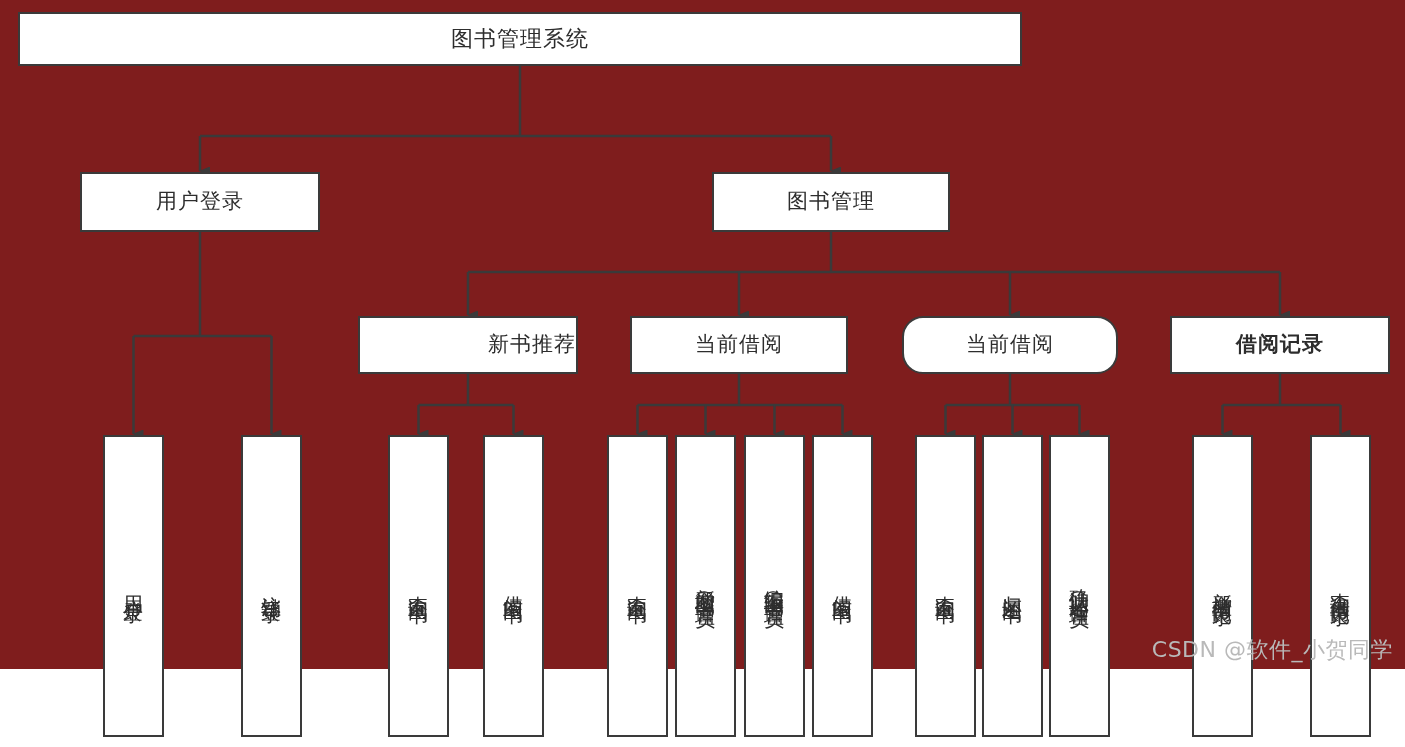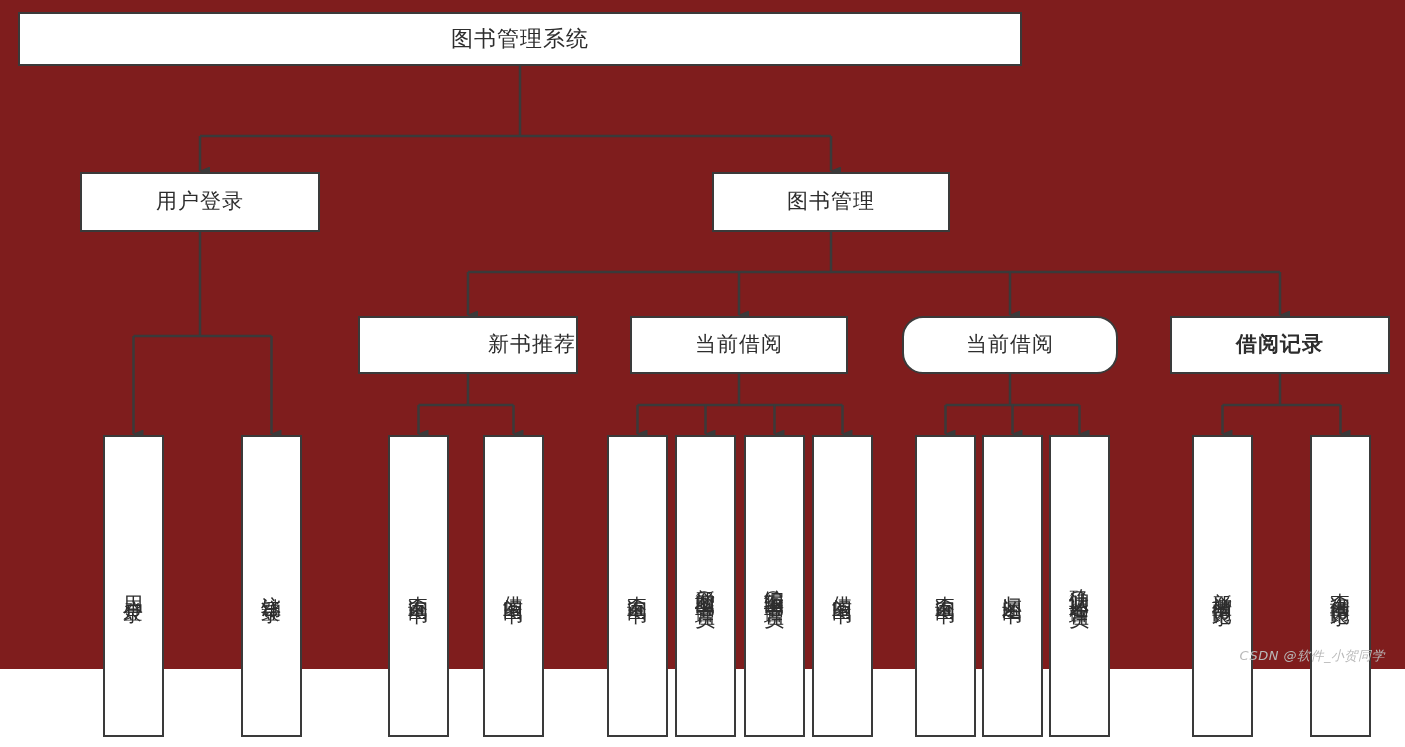--- a/index.html
+++ b/index.html
@@ -49,27 +49,26 @@
     text-orientation: upright;
     letter-spacing: 3px;
     line-height: 1;
     white-space: nowrap;
   }
   .root-label {
     font-size: 22px;
   }
   .watermark {
     position: absolute;
-    right: 20px;
+    right: 12px;
     bottom: 4px;
-    font-size: 13px;
+    font-size: 22px;
     color: #b9b9b9;
     white-space: nowrap;
     letter-spacing: 0.5px;
-    font-style: italic;
   }
 </style>
 </head>
 <body>
 
 <div id="diagram-root">
 
   <svg class="canvas" viewBox="0 0 1405 747">
     <defs>
       <marker id="arrowhead" markerWidth="9" markerHeight="11" refX="4.5" refY="10" orient="auto" markerUnits="userSpaceOnUse">

